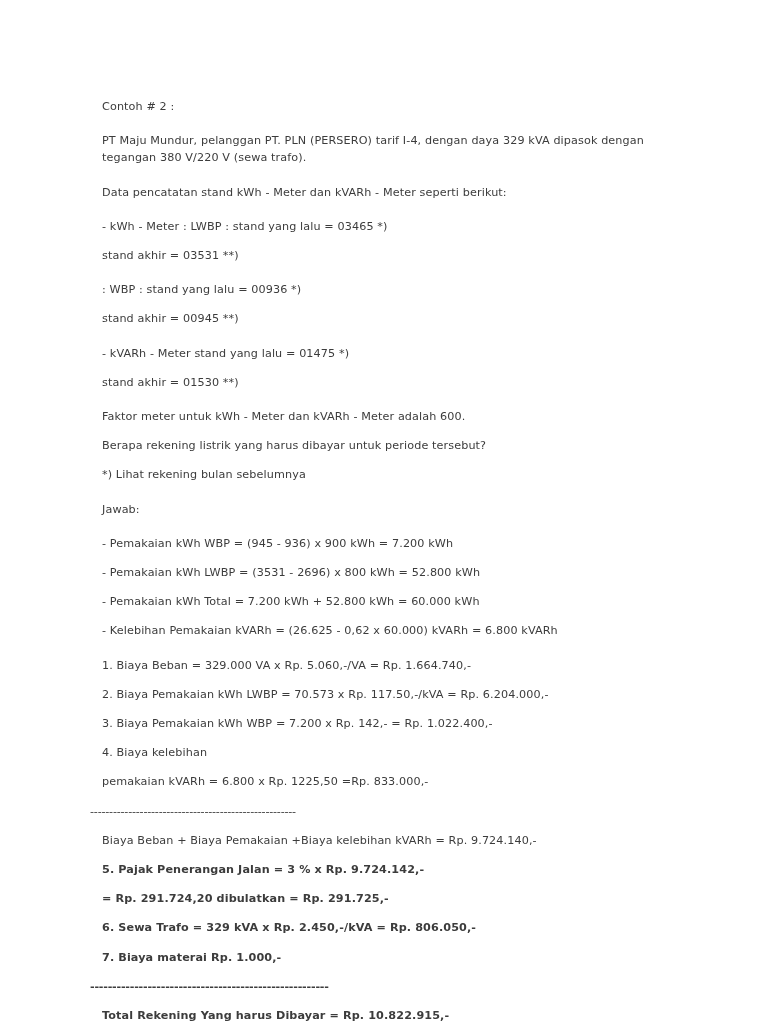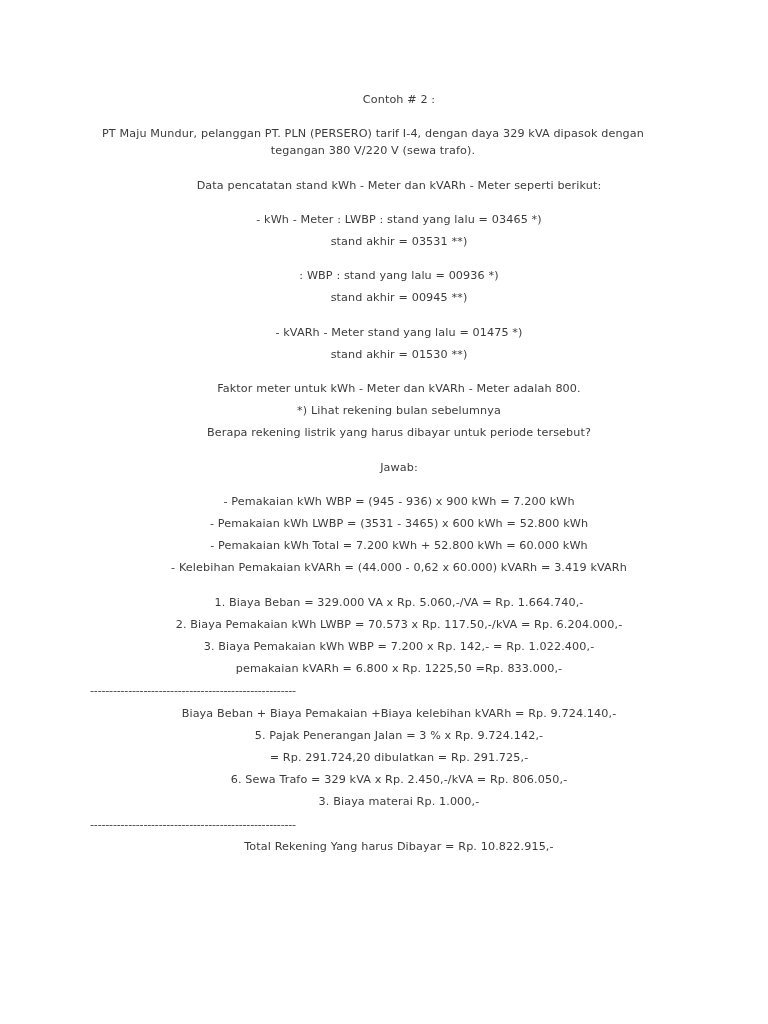--- a/index.html
+++ b/index.html
@@ -27,27 +27,27 @@
     font-size: 11.2px;
     line-height: 17.2px;
     letter-spacing: 0.01em;
     white-space: normal;
   }
   .block {
     margin: 0 0 17px 0;
   }
   .block:last-child {
     margin-bottom: 0;
+    font-weight: bold;
   }
   .line {
-    margin: 5px;
+    margin: 12px;
     padding: 0;
     white-space: pre-wrap;
     word-wrap: break-word;
-    text-align: center;
   }
   .rule {
     margin: 0;
     padding: 0;
     font-size: 11.2px;
     line-height: 17.2px;
     letter-spacing: -0.02em;
     white-space: pre;
     overflow: hidden;
     color: #3c3c3c;
@@ -86,48 +86,49 @@
       <p class="line">: WBP : stand yang lalu = 00936 *)</p>
       <p class="line">stand akhir = 00945 **)</p>
     </div>
 
     <div class="block">
       <p class="line">- kVARh - Meter stand yang lalu = 01475 *)</p>
       <p class="line">stand akhir = 01530 **)</p>
     </div>
 
     <div class="block">
-      <p class="line">Faktor meter untuk kWh - Meter dan kVARh - Meter adalah 800.</p>
+      <p class="line">Faktor meter untuk kWh - Meter dan kVARh - Meter adalah 600.</p>
+      <p class="line">Berapa rekening listrik yang harus dibayar untuk periode tersebut?</p>
       <p class="line">*) Lihat rekening bulan sebelumnya</p>
-      <p class="line">Berapa rekening listrik yang harus dibayar untuk periode tersebut?</p>
     </div>
 
     <div class="block">
       <p class="line">Jawab:</p>
     </div>
 
     <div class="block">
       <p class="line">- Pemakaian kWh WBP = (945 - 936) x 900 kWh = 7.200 kWh</p>
-      <p class="line">- Pemakaian kWh LWBP = (3531 - 3465) x 600 kWh = 52.800 kWh</p>
+      <p class="line">- Pemakaian kWh LWBP = (3531 - 2696) x 800 kWh = 52.800 kWh</p>
       <p class="line">- Pemakaian kWh Total = 7.200 kWh + 52.800 kWh = 60.000 kWh</p>
-      <p class="line">- Kelebihan Pemakaian kVARh = (44.000 - 0,62 x 60.000) kVARh = 3.419 kVARh</p>
+      <p class="line">- Kelebihan Pemakaian kVARh = (26.625 - 0,62 x 60.000) kVARh = 6.800 kVARh</p>
     </div>
 
     <div class="block tight">
       <p class="line">1. Biaya Beban = 329.000 VA x Rp. 5.060,-/VA = Rp. 1.664.740,-</p>
       <p class="line">2. Biaya Pemakaian kWh LWBP = 70.573 x Rp. 117.50,-/kVA = Rp. 6.204.000,-</p>
       <p class="line">3. Biaya Pemakaian kWh WBP = 7.200 x Rp. 142,- = Rp. 1.022.400,-</p>
+      <p class="line">4. Biaya kelebihan</p>
       <p class="line">pemakaian kVARh = 6.800 x Rp. 1225,50 =Rp. 833.000,-</p>
       <p class="rule">------------------------------------------------------</p>
       <p class="line">Biaya Beban + Biaya Pemakaian +Biaya kelebihan kVARh = Rp. 9.724.140,-</p>
     </div>
 
     <div class="block tight">
       <p class="line">5. Pajak Penerangan Jalan = 3 % x Rp. 9.724.142,-</p>
       <p class="line">= Rp. 291.724,20 dibulatkan = Rp. 291.725,-</p>
       <p class="line">6. Sewa Trafo = 329 kVA x Rp. 2.450,-/kVA = Rp. 806.050,-</p>
-      <p class="line">3. Biaya materai Rp. 1.000,-</p>
+      <p class="line">7. Biaya materai Rp. 1.000,-</p>
       <p class="rule">------------------------------------------------------</p>
       <p class="line">Total Rekening Yang harus Dibayar = Rp. 10.822.915,-</p>
     </div>
 
   </div>
 </div>
 
 </body></html>

